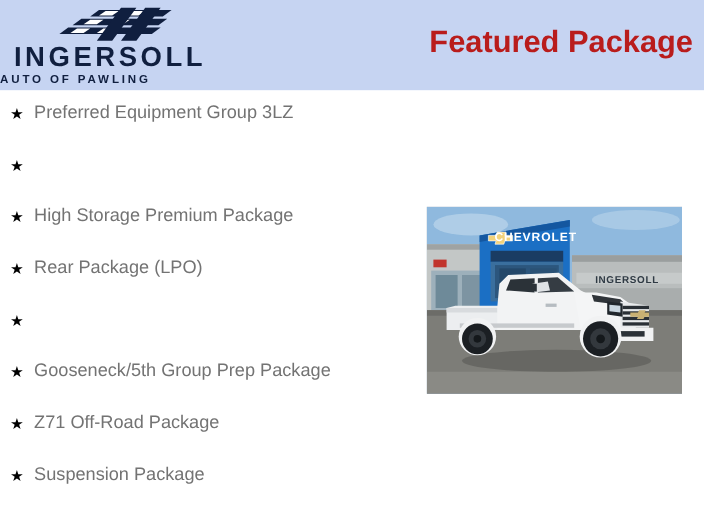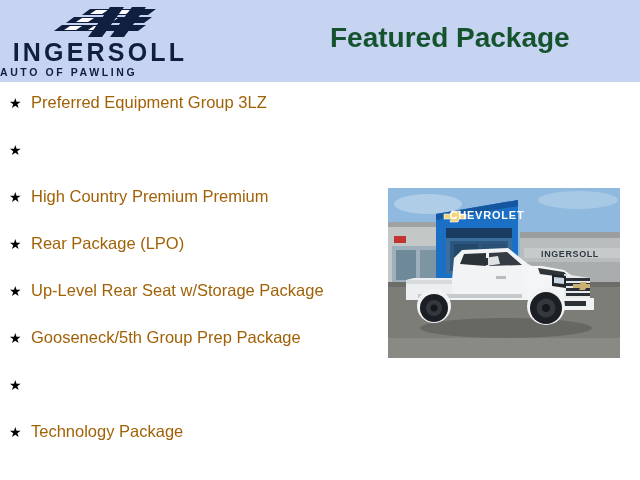--- a/index.html
+++ b/index.html
@@ -59,24 +59,24 @@
     font-weight: bold;
     letter-spacing: 2.6px;
     color: #101f3f;
     line-height: 12px;
   }
 
   #page-title {
     position: absolute;
     left: 330px; top: 21px;
     width: 300px;
-    text-align: left;
+    text-align: right;
     font-size: 28px;
     font-weight: bold;
-    color: #14532d;
+    color: #b91c1c;
     line-height: 34px;
     letter-spacing: 0px;
   }
 
   
   #feature-list {
     position: absolute;
     left: 0; top: 90px;
     width: 372px;
     list-style: none;
@@ -96,21 +96,21 @@
     font-size: 14px;
     line-height: 23px;
     color: #000;
     text-align: left;
     padding-top: 2px;
   }
   .feature-label {
     flex: 1 1 auto;
     font-size: 16.5px;
     line-height: 20px;
-    color: #a16207;
+    color: #737373;
     padding-top: 2px;
     font-family: "Liberation Sans", sans-serif;
   }
 
   
   #vehicle-photo {
     position: absolute;
     left: 388px; top: 188px;
     width: 232px; height: 170px;
     overflow: hidden;
@@ -161,40 +161,40 @@
 <ul id="feature-list">
   <li class="feature-item">
     <span class="feature-bullet">★</span>
     <span class="feature-label">Preferred Equipment Group 3LZ</span>
   </li>
   <li class="feature-item">
     <span class="feature-bullet">★</span>
   </li>
   <li class="feature-item">
     <span class="feature-bullet">★</span>
-    <span class="feature-label">High Country Premium Premium</span>
+    <span class="feature-label">High Storage Premium Package</span>
   </li>
   <li class="feature-item">
     <span class="feature-bullet">★</span>
     <span class="feature-label">Rear Package (LPO)</span>
   </li>
   <li class="feature-item">
     <span class="feature-bullet">★</span>
-    <span class="feature-label">Up-Level Rear Seat w/Storage Package</span>
   </li>
   <li class="feature-item">
     <span class="feature-bullet">★</span>
     <span class="feature-label">Gooseneck/5th Group Prep Package</span>
   </li>
   <li class="feature-item">
     <span class="feature-bullet">★</span>
-  </li>
-  <li class="feature-item">
-    <span class="feature-bullet">★</span>
-    <span class="feature-label">Technology Package</span>
+    <span class="feature-label">Z71 Off-Road Package</span>
+  </li>
+  <li class="feature-item">
+    <span class="feature-bullet">★</span>
+    <span class="feature-label">Suspension Package</span>
   </li>
 </ul>
 
 <div id="vehicle-photo">
   <svg width="232" height="170" viewBox="0 0 232 170">
 
     <rect x="0" y="0" width="232" height="90" fill="#8fb9de"></rect>
     <ellipse cx="40" cy="16" rx="34" ry="10" fill="#b9d4ea" opacity="0.75"></ellipse>
     <ellipse cx="190" cy="12" rx="40" ry="9" fill="#b9d4ea" opacity="0.6"></ellipse>
 

